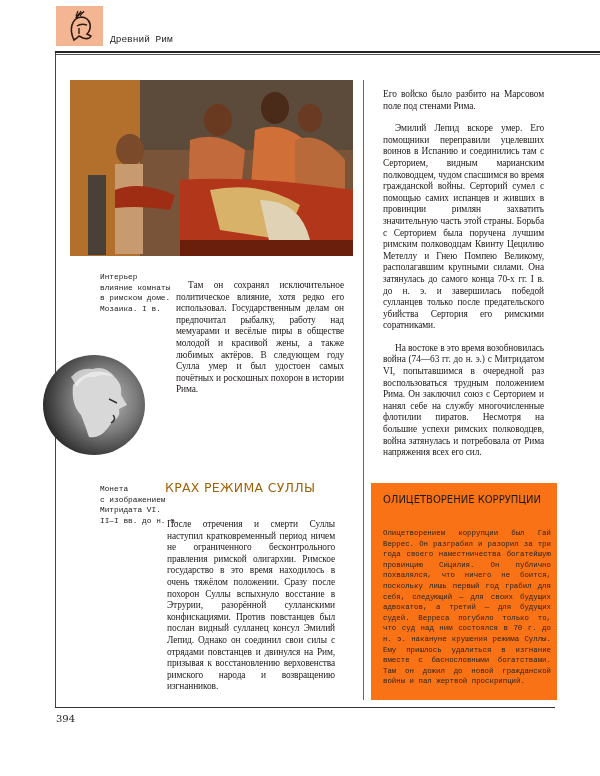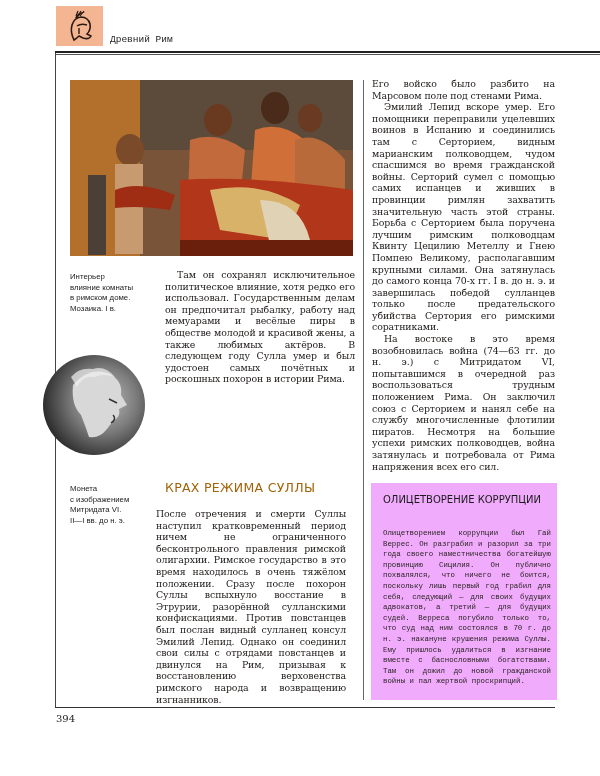--- a/index.html
+++ b/index.html
@@ -21,39 +21,39 @@
     .bottom-rule { position: absolute; left: 55px; top: 707px; width: 500px; height: 1px; background: #333; }
     .col-divider { position: absolute; left: 363px; top: 80px; width: 1px; height: 620px; background: #666; }
 
     .mosaic {
       position: absolute; left: 70px; top: 80px; width: 283px; height: 176px; overflow: hidden;
       background: linear-gradient(180deg, #6d4a32 0%, #7b5a3f 30%, #a8461f 55%, #b53a16 75%, #6a2a10 100%);
     }
     .mosaic svg { width: 100%; height: 100%; display: block; }
 
     .caption {
-      position: absolute; font-family: Liberation Sans, sans-serif; font-size: 7.8px; line-height: 10.5px; color: #222;
+      position: absolute; font-family: Liberation Mono, monospace; font-size: 7.8px; line-height: 10.5px; color: #222; margin-left: 30px;
     }
     .coin {
       position: absolute; left: 43px; top: 355px; width: 102px; height: 100px; border-radius: 50%;
       background: radial-gradient(circle at 60% 45%, #bdbdbd 0%, #7a7a7a 40%, #2c2c2c 75%, #111 100%);
       overflow: hidden;
     }
     .body-text {
       position: absolute; font-size: 9.4px; line-height: 11.6px; text-align: justify; color: #1e1a18;
       letter-spacing: -0.1px;
     }
-    .body-text p { margin: 0; text-indent: 0; }
+    .body-text p { margin: 11px; text-indent: 0; font-family: Liberation Serif, serif; }
     .body-text p.indent { text-indent: 12px; }
     .section-heading {
       position: absolute; left: 165px; top: 480px; font-family: "DejaVu Sans", sans-serif;
       font-size: 12.5px; letter-spacing: 0.3px; color: #a16207;
     }
     .sidebar-box {
-      position: absolute; left: 371px; top: 483px; width: 186px; height: 217px; background: #f0abfc;
+      position: absolute; left: 371px; top: 483px; width: 186px; height: 217px; background: #f97316;
     }
     .sidebar-title {
       position: absolute; left: 12px; top: 10px; font-family: "DejaVu Sans", sans-serif; font-size: 10px;
       line-height: 13px; color: #1a1a1a; width: 160px;
     }
     .sidebar-text {
       position: absolute; left: 12px; top: 45px; width: 168px; font-family: Liberation Mono, monospace;
       font-size: 7.4px; line-height: 10.6px; text-align: justify; color: #2a2420;
     }
     .page-number {

